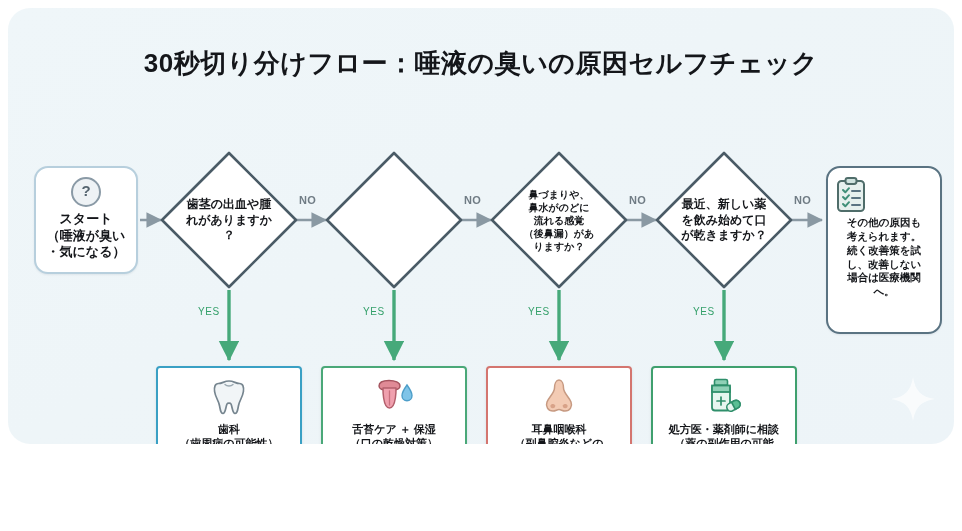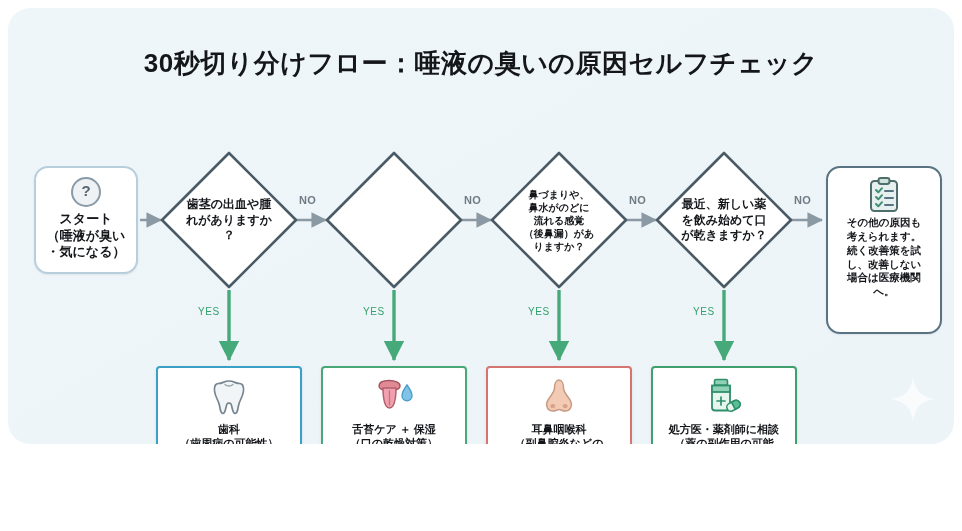--- a/index.html
+++ b/index.html
@@ -47,21 +47,21 @@
   .dia .lbl{
     position:absolute;left:18px;right:18px;top:50%;transform:translateY(-50%);
     text-align:center;font-size:12px;line-height:1.3;font-weight:700;color:#14161a;
   }
 
   
   #endnode{
     position:absolute;left:818px;top:158px;width:116px;height:168px;
     background:#fff;border:2px solid #5a7382;border-radius:14px;
     box-shadow:0 1px 2px rgba(20,40,60,.08);
-    display:flex;flex-direction:column;align-items:center;
+    display:flex;flex-direction:column;
     padding:9px 6px 0;box-sizing:border-box;
   }
   #endnode .nd-text{font-size:10.5px;line-height:1.32;margin-top:3px;}
 
   
   .res{
     position:absolute;top:358px;width:146px;height:115px;background:#fff;
     border-radius:4px;border:2.5px solid #999;box-sizing:border-box;
     box-shadow:0 1px 3px rgba(20,40,60,.10);
     display:flex;flex-direction:column;align-items:center;justify-content:flex-start;

